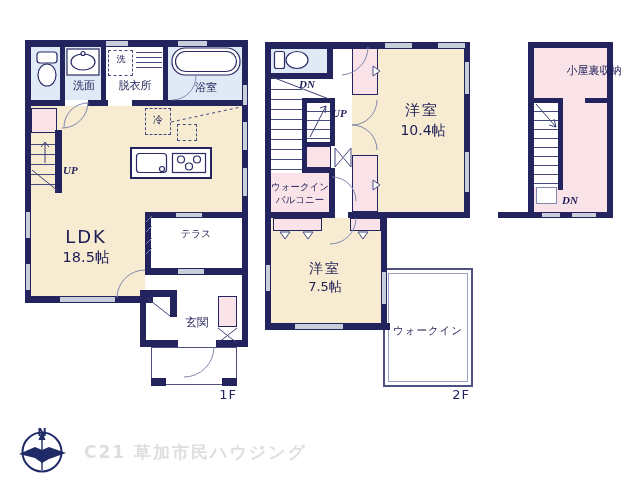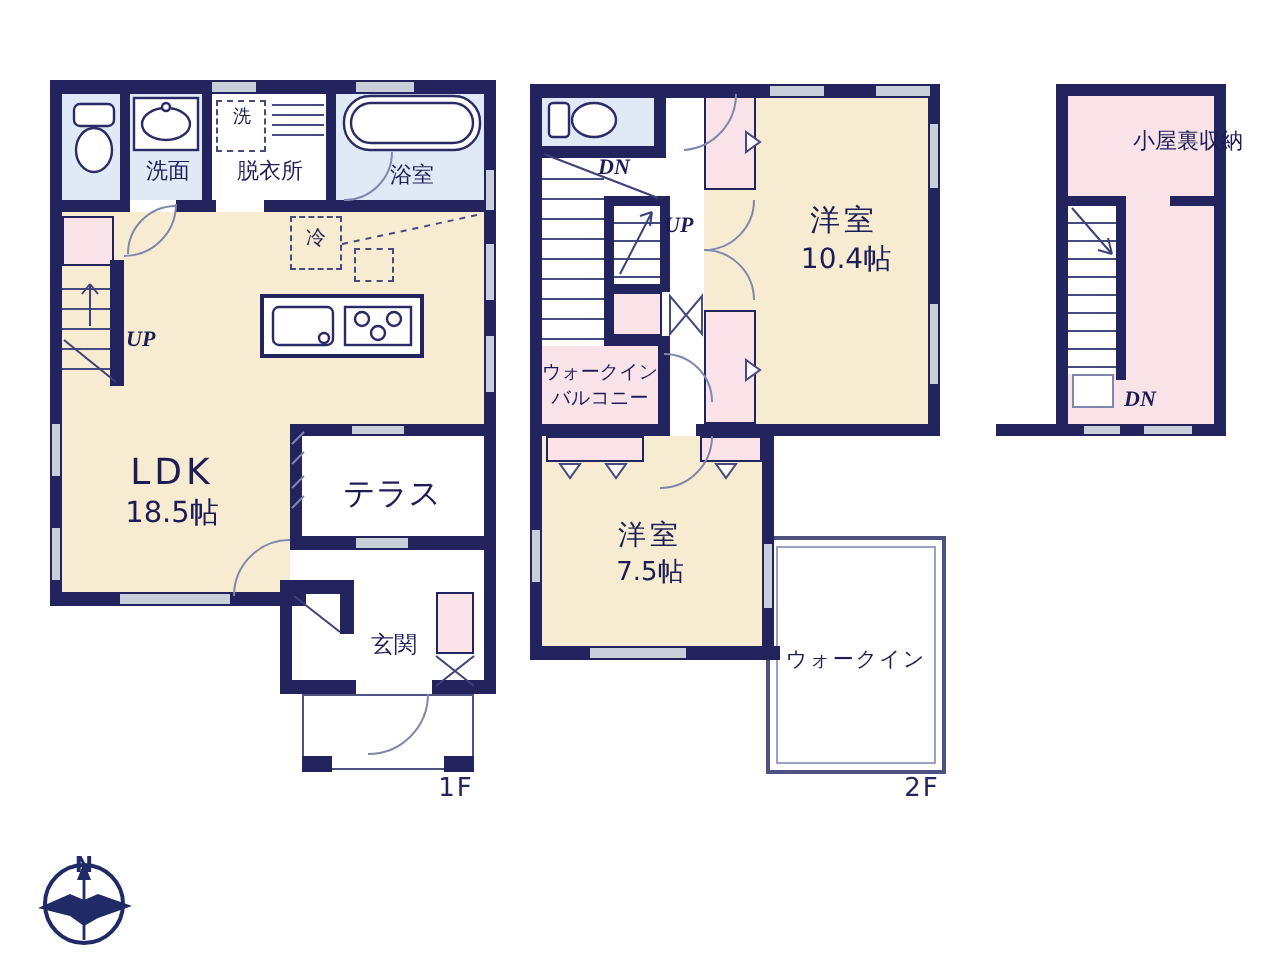--- a/index.html
+++ b/index.html
@@ -198,21 +198,21 @@
     </g>
   </svg>
 
   <span class="lbl c" style="left:84px;top:80px;font-size:11px;">洗面</span>
   <span class="lbl c" style="left:135px;top:80px;font-size:11px;">脱衣所</span>
   <span class="lbl c" style="left:206px;top:82px;font-size:11px;">浴室</span>
   <span class="lbl c" style="left:121px;top:55px;font-size:9px;">洗</span>
   <span class="lbl c" style="left:158px;top:114px;font-size:10px;">冷</span>
   <span class="lbl c" style="left:86px;top:227px;font-size:18px;letter-spacing:2px;">LDK</span>
   <span class="lbl c" style="left:86px;top:250px;font-size:14.5px;">18.5帖</span>
-  <span class="lbl c" style="left:196px;top:238px;font-size:16px;">テラス</span>
+  <span class="lbl c" style="left:196px;top:228px;font-size:10px;">テラス</span>
   <span class="lbl c" style="left:197px;top:316px;font-size:11.5px;">玄関</span>
   <span class="lbl updn" style="left:63px;top:164px;">UP</span>
   <span class="lbl flr c" style="left:228px;top:388px;">1F</span>
 
   <span class="lbl updn" style="left:299px;top:78px;">DN</span>
   <span class="lbl updn" style="left:332px;top:107px;">UP</span>
   <span class="lbl c" style="left:422px;top:102px;font-size:15px;letter-spacing:2px;">洋室</span>
   <span class="lbl c" style="left:423px;top:123px;font-size:14px;">10.4帖</span>
   <span class="lbl c" style="left:300px;top:182px;font-size:9.5px;">ウォークイン</span>
   <span class="lbl c" style="left:300px;top:195px;font-size:9.5px;">バルコニー</span>
@@ -224,14 +224,15 @@
   <span class="lbl c" style="left:571px;top:65px;font-size:11px;margin-left:23px;">小屋裏収納</span>
   <span class="lbl updn" style="left:562px;top:194px;">DN</span>
 
   <svg width="58" height="54" viewBox="0 0 58 54" style="left:16px;top:424px;">
     <circle cx="26" cy="28" r="19.5" fill="none" stroke="#1f2a66" stroke-width="2"></circle>
     <polygon points="3,30 19,23 26,26 33,23 50,29 33,35 26,39 19,34" fill="#1f2a66"></polygon>
     <line x1="26" y1="46" x2="26" y2="16" stroke="#1f2a66" stroke-width="1.4"></line>
     <polygon points="26,7 22.5,16 29.5,16" fill="#1f2a66"></polygon>
     <text x="26" y="12" text-anchor="middle" font-size="11" font-weight="bold" fill="#1f2a66" font-family="DejaVu Sans, sans-serif">N</text>
   </svg>
+  <span class="logo" style="left:84px;top:441px;">C21 草加市民ハウジング</span>
 
 </div>
 
 </body></html>

